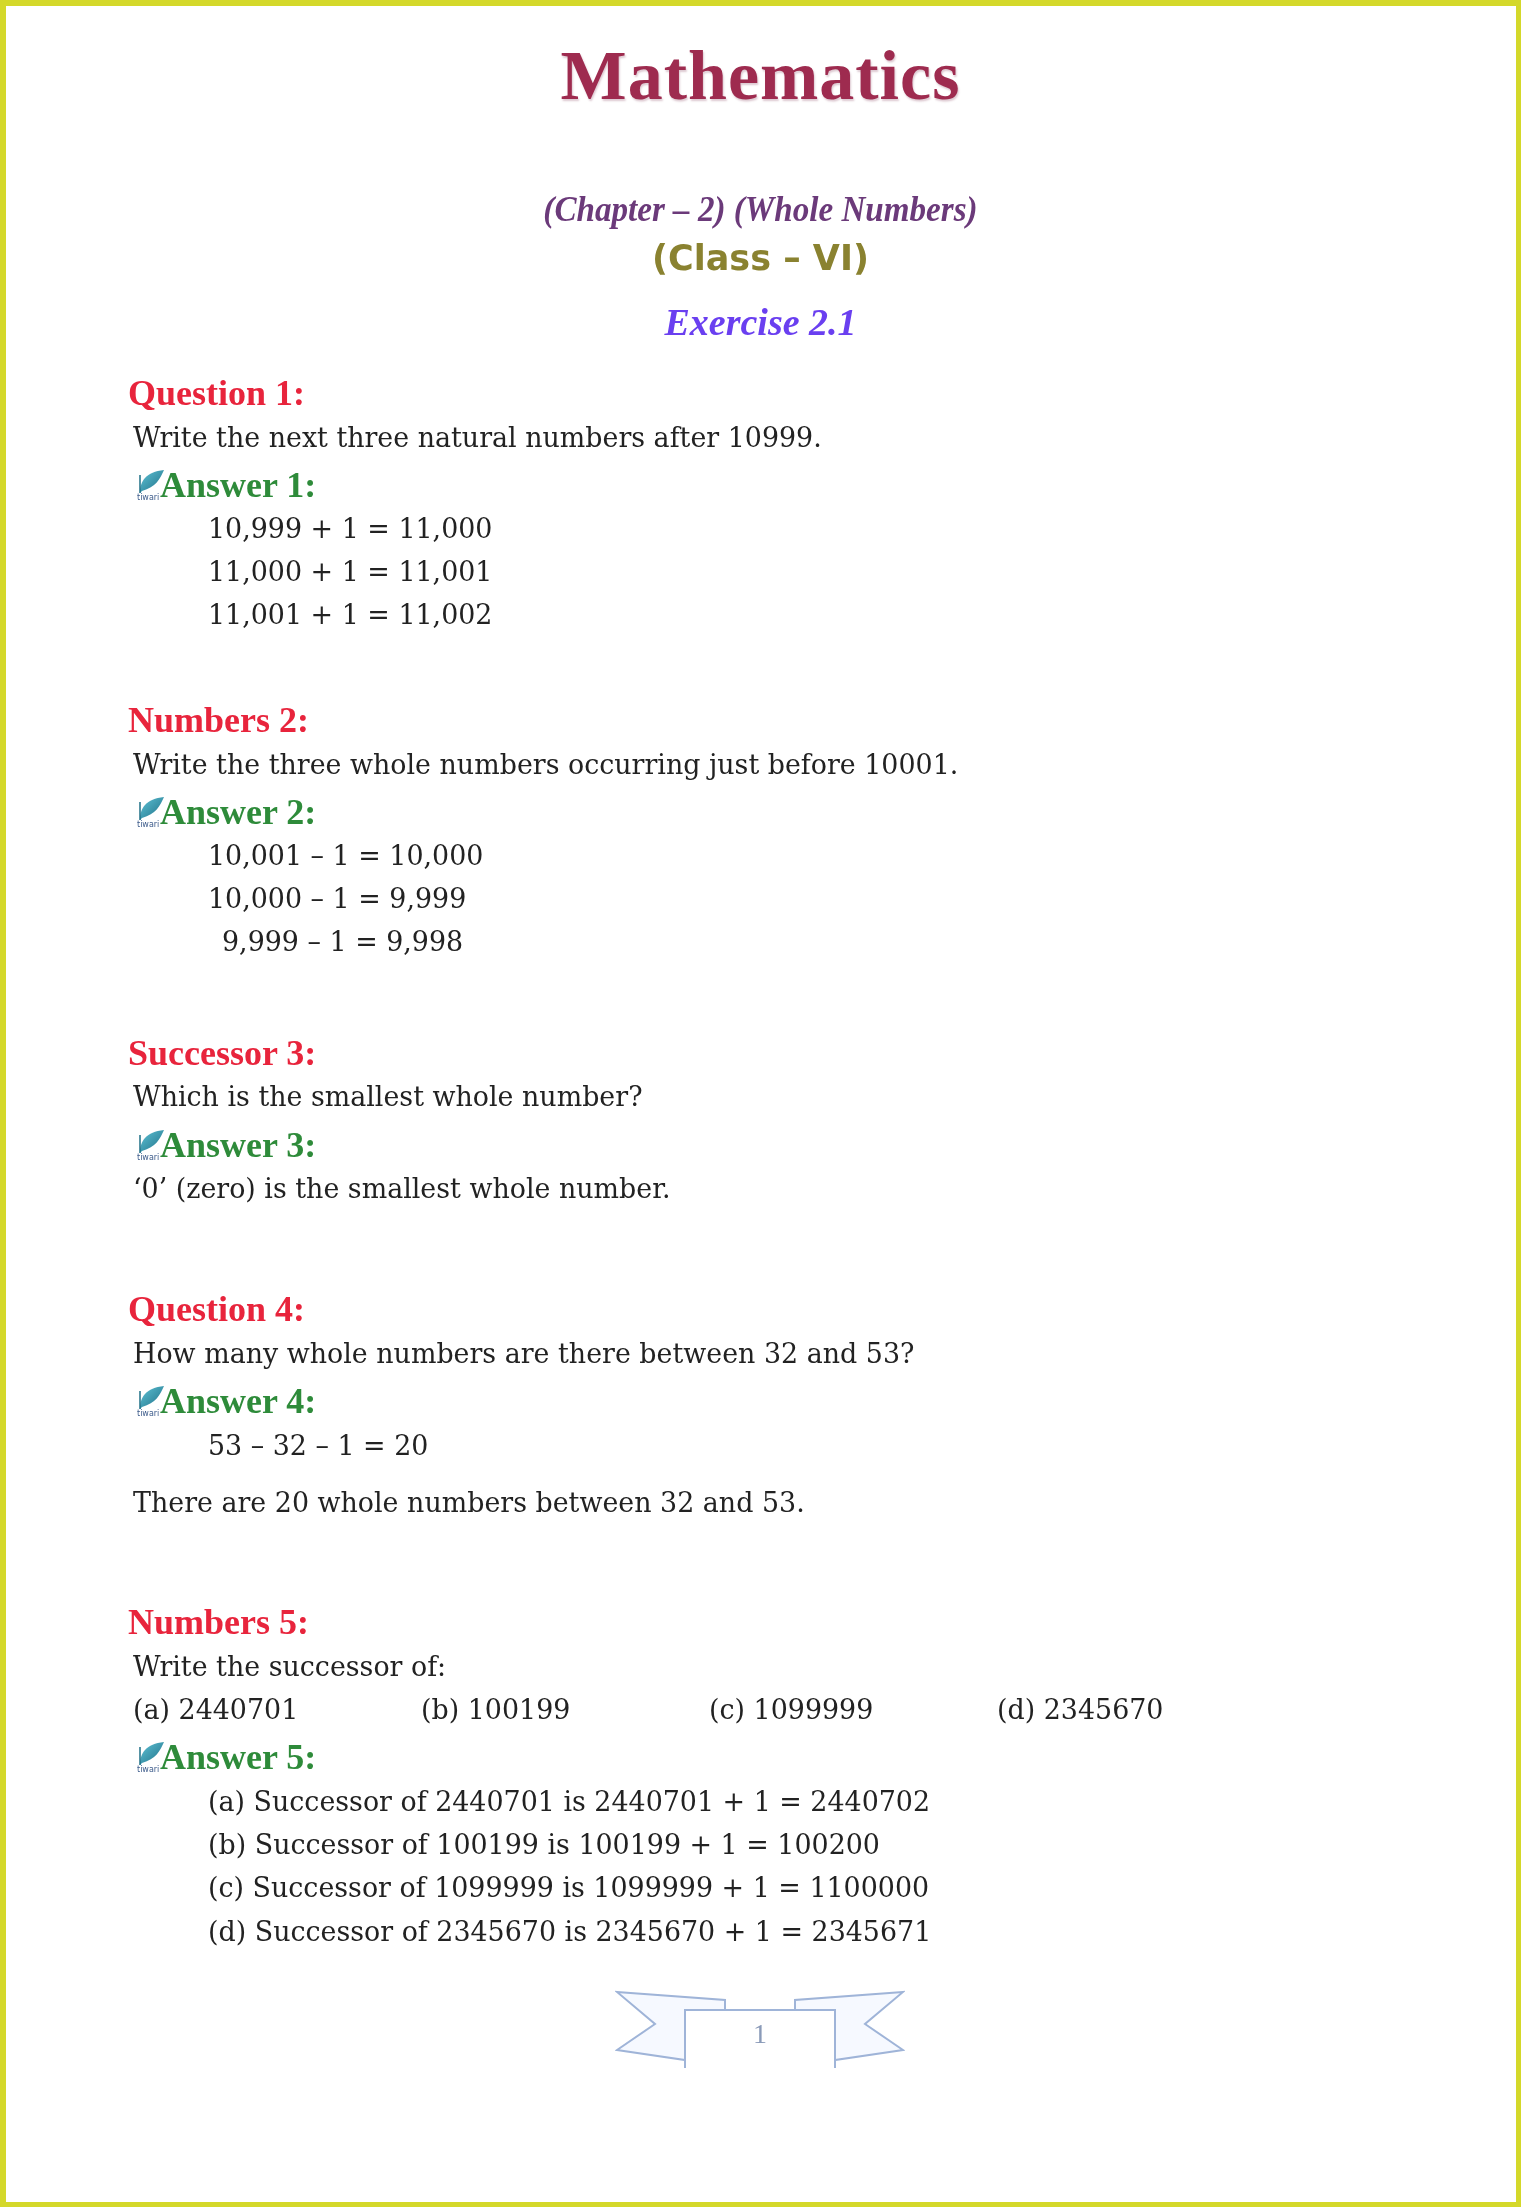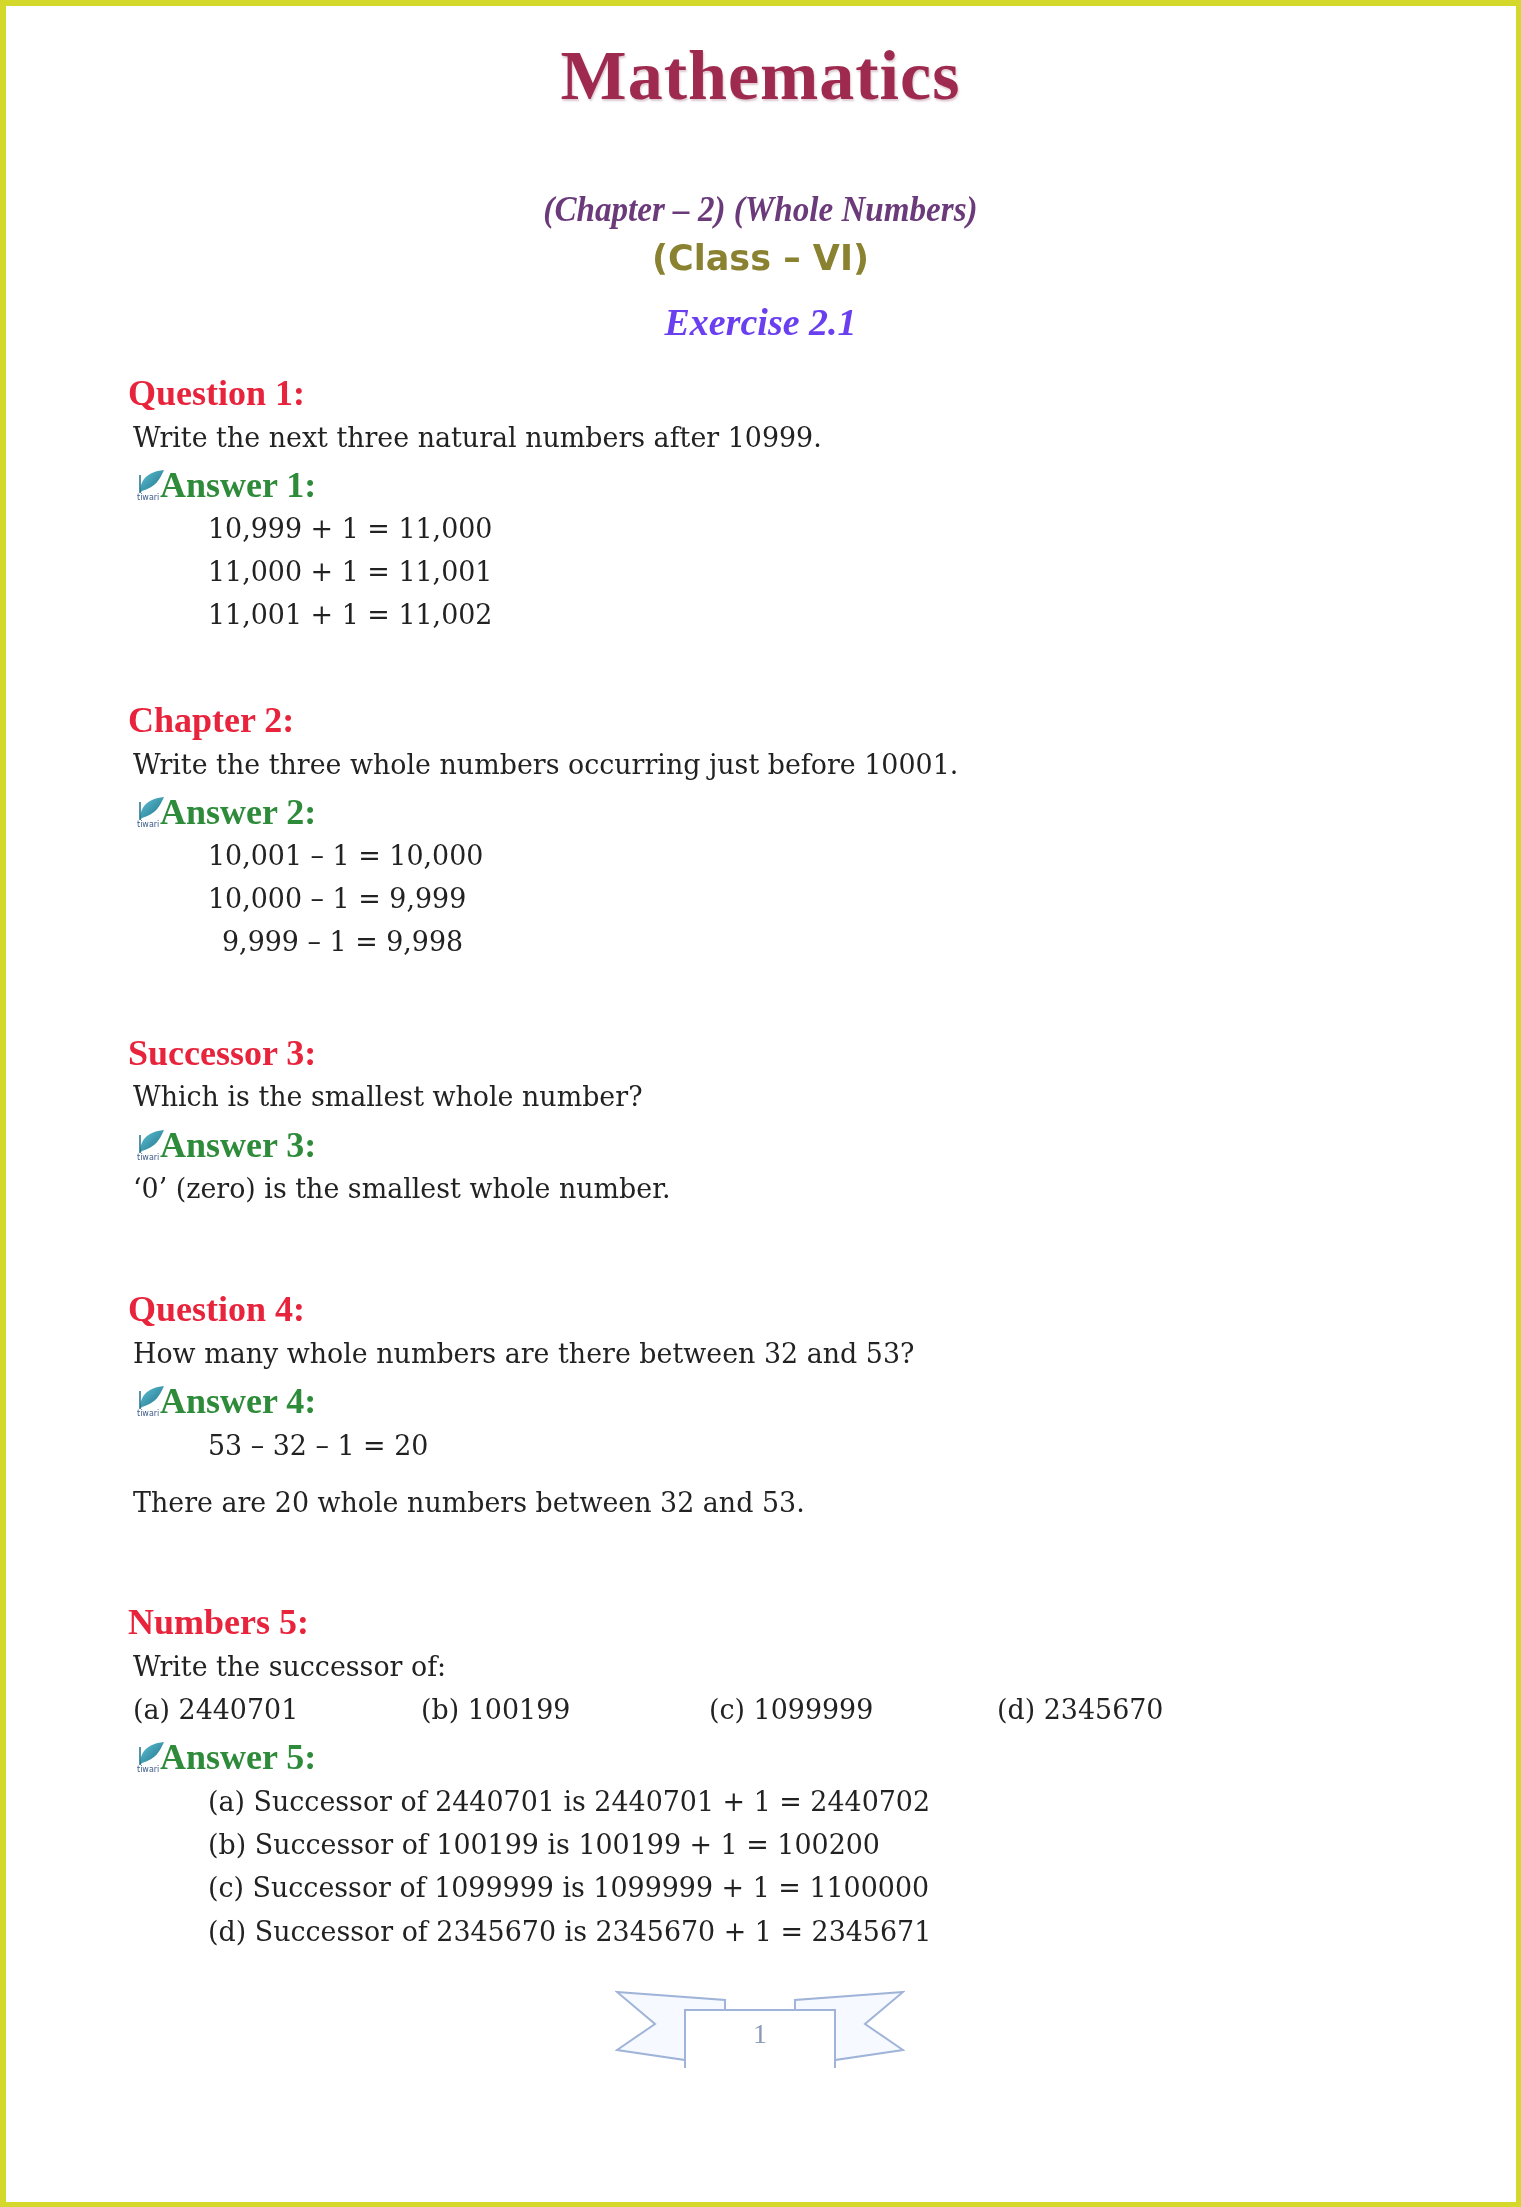--- a/index.html
+++ b/index.html
@@ -89,21 +89,21 @@
 <div class="abs q-head" style="top:372px">Question 1:</div>
 <div class="abs body-text left-text" style="top:421px">Write the next three natural numbers after 10999.</div>
 <svg class="a-icon" style="top:467px">
     <use href="#tiwari-icon"></use>
   </svg>
 <div class="abs a-head" style="top:464px">Answer 1:</div>
 <div class="abs body-text indent-text" style="top:512px">10,999 + 1 = 11,000</div>
 <div class="abs body-text indent-text" style="top:555px">11,000 + 1 = 11,001</div>
 <div class="abs body-text indent-text" style="top:598px">11,001 + 1 = 11,002</div>
 
-<div class="abs q-head" style="top:699px">Chapter 2:</div>
+<div class="abs q-head" style="top:699px">Numbers 2:</div>
 <div class="abs body-text left-text" style="top:748px">Write the three whole numbers occurring just before 10001.</div>
 <svg class="a-icon" style="top:794px">
     <use href="#tiwari-icon"></use>
   </svg>
 <div class="abs a-head" style="top:791px">Answer 2:</div>
 <div class="abs body-text indent-text" style="top:839px">10,001 – 1 = 10,000</div>
 <div class="abs body-text indent-text" style="top:882px">10,000 – 1 = 9,999</div>
 <div class="abs body-text" style="top:925px; left:222px">9,999 – 1  = 9,998</div>
 
 <div class="abs q-head" style="top:1032px">Successor 3:</div>

